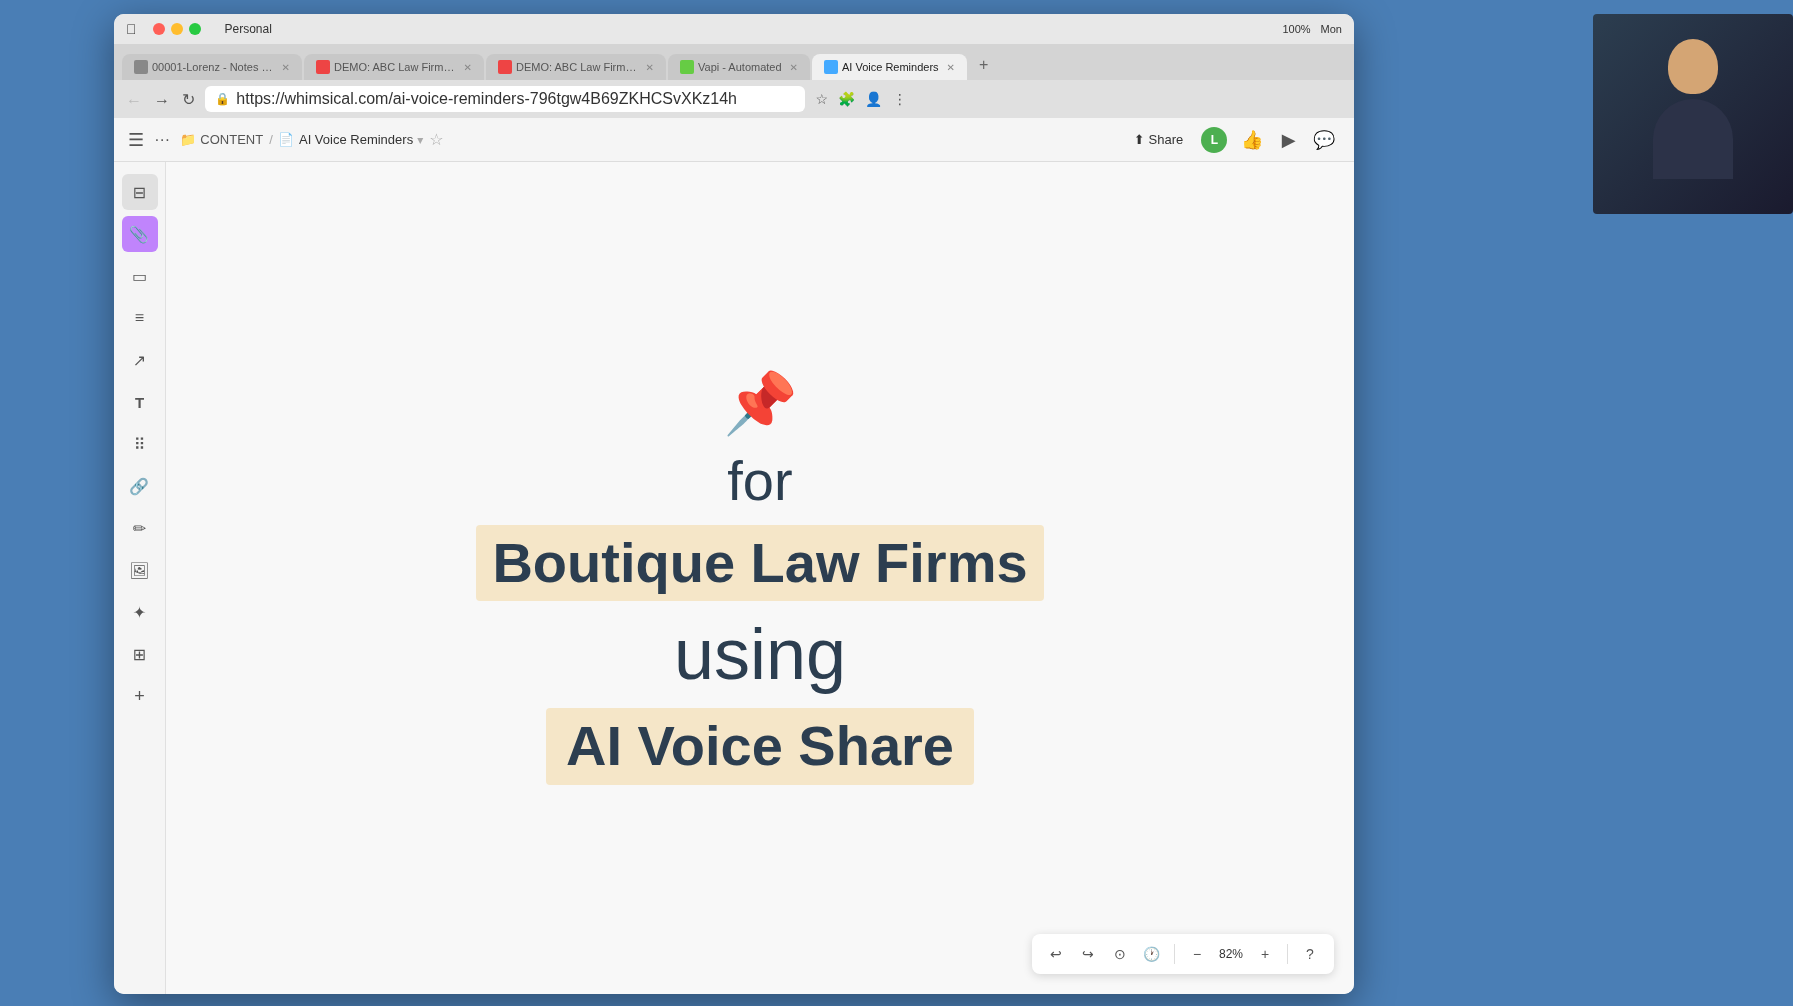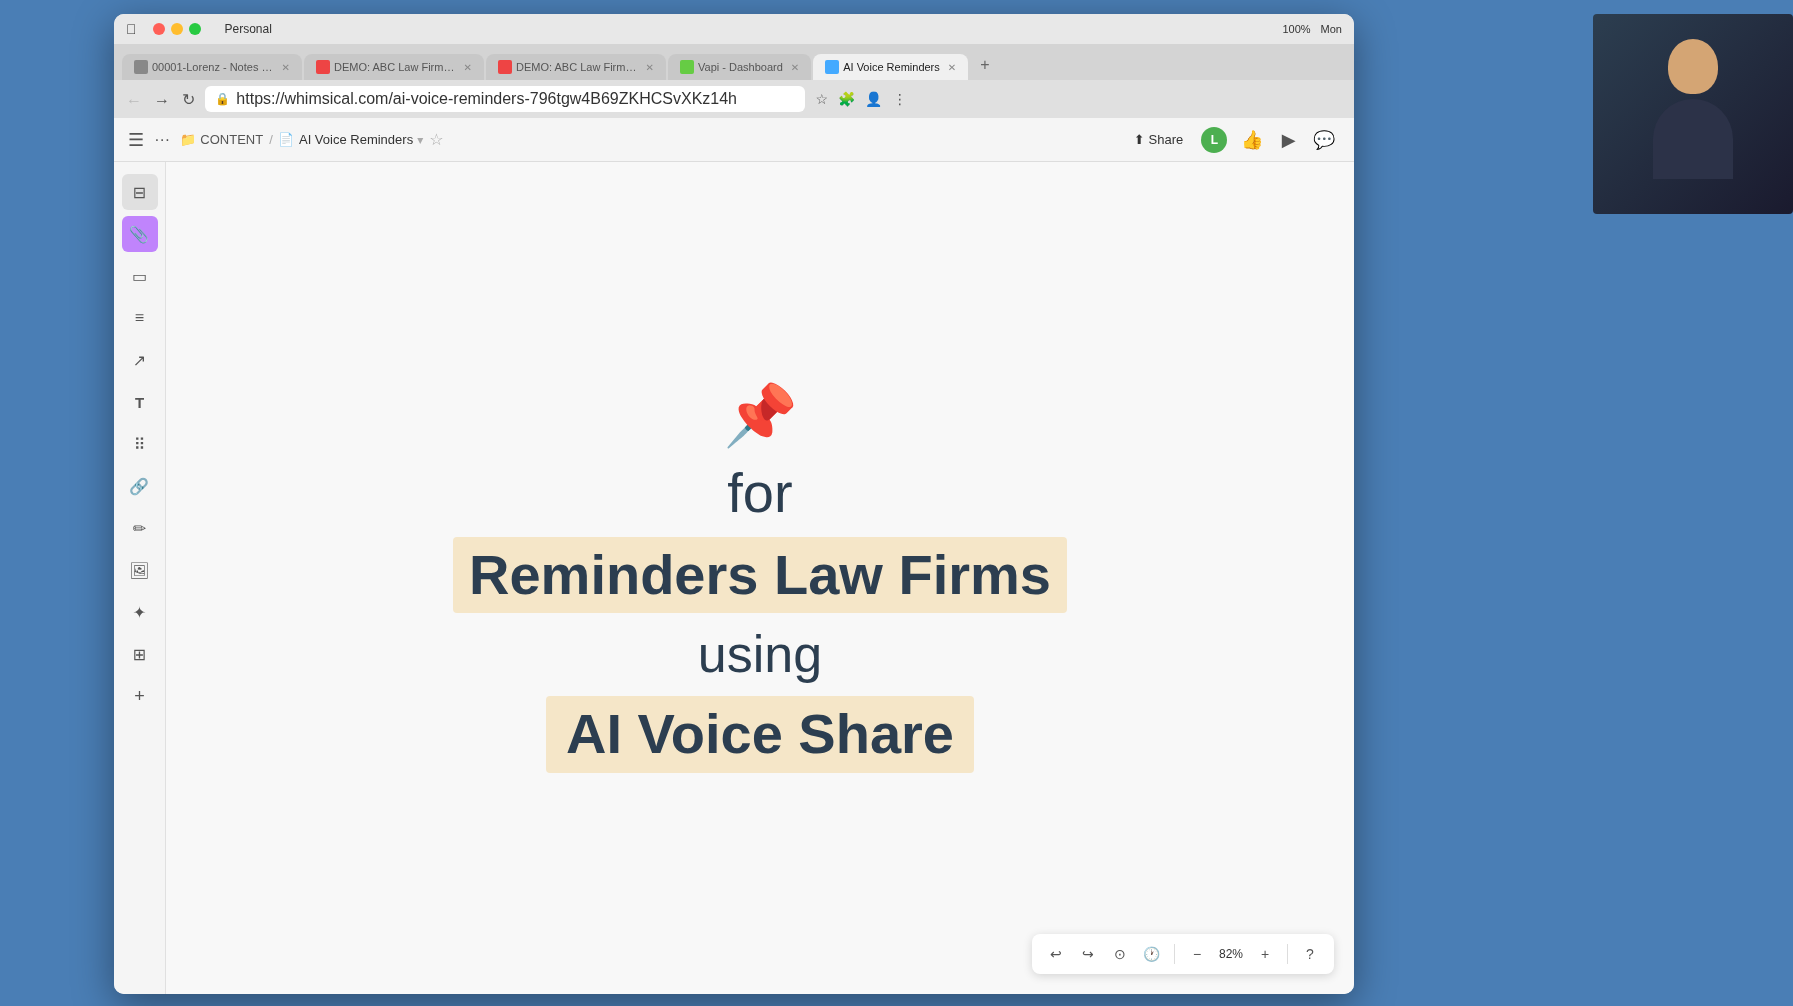--- a/index.html
+++ b/index.html
@@ -305,21 +305,21 @@
     .slide-highlighted {
       background: #f5e6c8;
       border-radius: 4px;
       padding: 2px 16px;
       font-size: 56px;
       font-weight: 700;
       color: #2c3e50;
       line-height: 1.3;
     }
     .slide-using {
-      font-size: 52px;
+      font-size: 72px;
       font-weight: 400;
       color: #2c3e50;
       line-height: 1.2;
     }
     .slide-highlighted-2 {
       background: #f5e6c8;
       border-radius: 4px;
       padding: 2px 20px;
       font-size: 56px;
       font-weight: 700;
@@ -435,21 +435,21 @@
         <span class="tab-label">DEMO: ABC Law Firm Task Re...</span>
         <span class="tab-close">✕</span>
       </div>
       <div class="tab">
         <div class="tab-favicon" style="background:#e44;"></div>
         <span class="tab-label">DEMO: ABC Law Firm Task Re...</span>
         <span class="tab-close">✕</span>
       </div>
       <div class="tab">
         <div class="tab-favicon" style="background:#6c4;"></div>
-        <span class="tab-label">Vapi - Dashboard</span>
+        <span class="tab-label">Vapi - Automated</span>
         <span class="tab-close">✕</span>
       </div>
       <div class="tab active">
         <div class="tab-favicon" style="background:#4af;"></div>
         <span class="tab-label">AI Voice Reminders</span>
         <span class="tab-close">✕</span>
       </div>
       <span class="tab-new">+</span>
     </div>
 
@@ -550,21 +550,21 @@
 
     <div class="canvas-area">
       <div class="slide-content">
 
         <div class="slide-title">
           <span class="pin-emoji">📌</span>
         </div>
 
         <div class="slide-for">for</div>
 
-        <div class="slide-highlighted">Reminders Law Firms</div>
+        <div class="slide-highlighted">Boutique Law Firms</div>
 
         <div class="slide-using">using</div>
 
         <div class="slide-highlighted-2">AI Voice Share</div>
       </div>
 
       <div class="bottom-toolbar">
         <div class="bottom-btn">
           <span>↩</span>
         </div>

